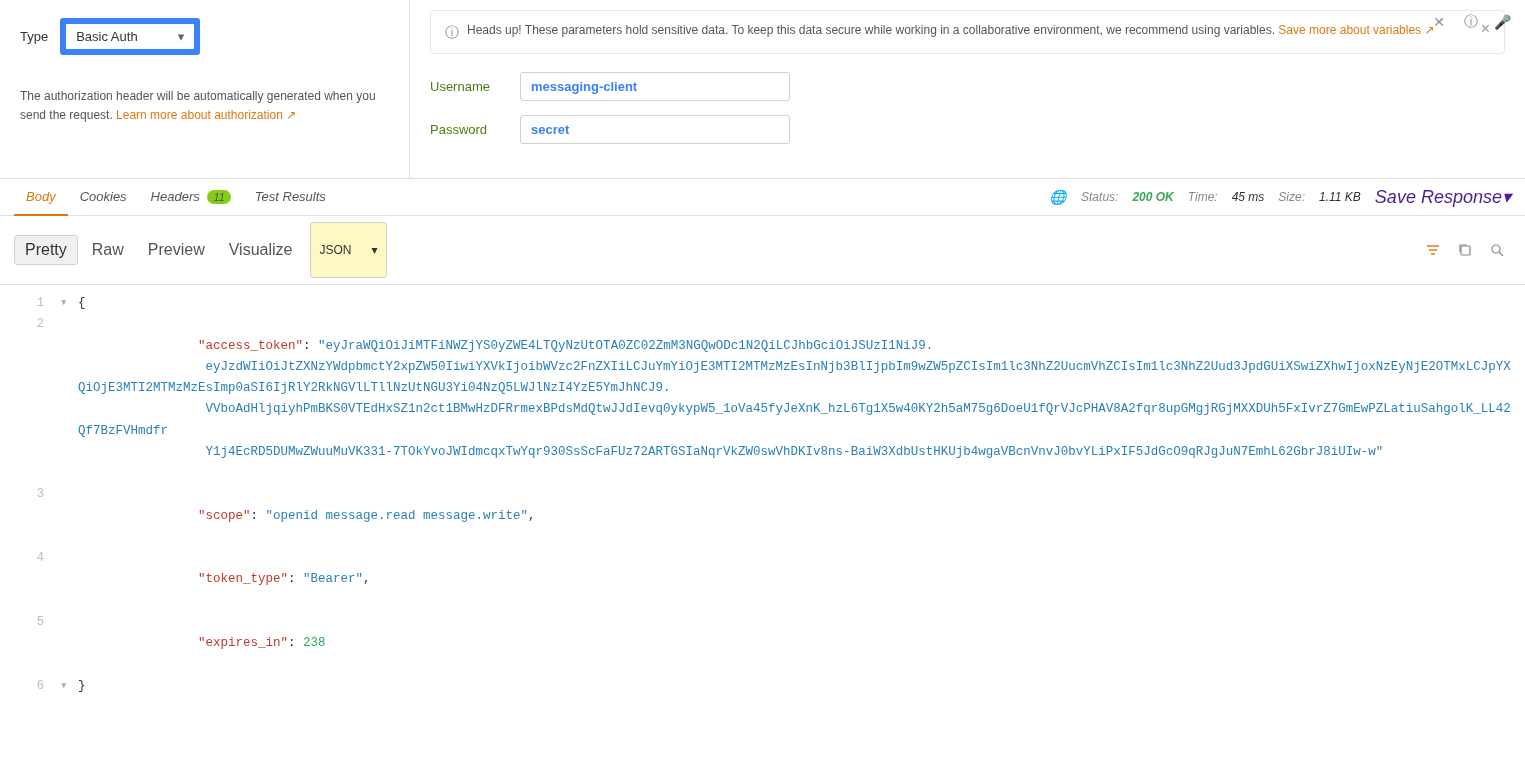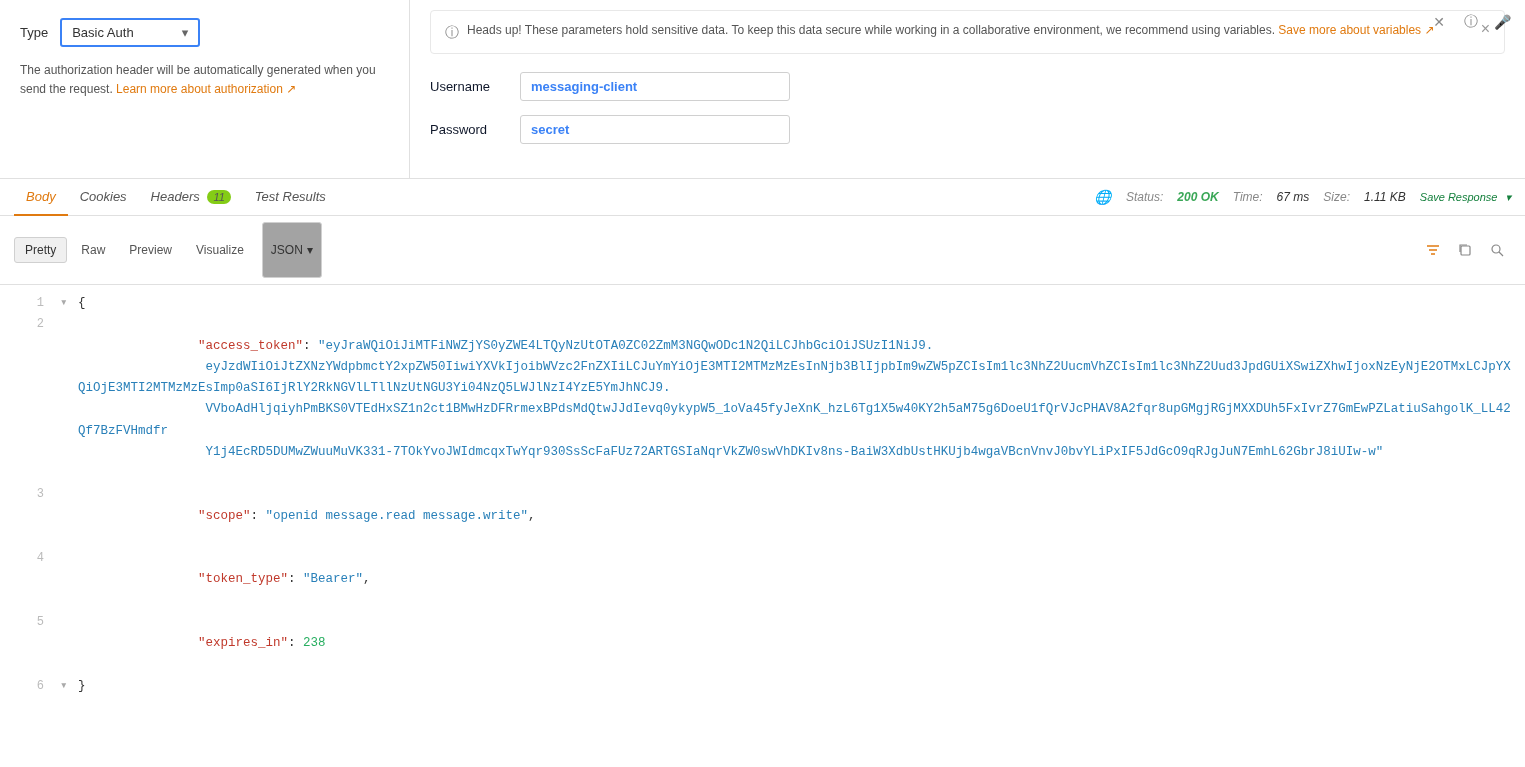--- a/index.html
+++ b/index.html
@@ -5,71 +5,71 @@
     * { box-sizing: border-box; margin: 0; padding: 0; }
     body { font-family: -apple-system, BlinkMacSystemFont, 'Segoe UI', sans-serif; font-size: 13px; color: #333; background: #fff; height: 767px; overflow: hidden; }
 
     .main-container { display: flex; flex-direction: column; height: 100%; }
 
     
     .auth-panel { display: flex; flex: 0 0 auto; border-bottom: 1px solid #e0e0e0; }
 
     
     .auth-left { width: 410px; flex-shrink: 0; padding: 18px 20px; border-right: 1px solid #e0e0e0; }
-    .type-row { display: flex; align-items: center; margin-bottom: 14px; }
+    .type-row { display: flex; align-items: center; margin-bottom: 32px; }
     .type-label { font-size: 13px; color: #333; margin-right: 12px; font-weight: 500; }
-    .type-select { display: flex; align-items: center; border: 2px solid #3b82f6; border-radius: 3px; padding: 5px 10px; background: #fff; cursor: pointer; font-size: 13px; color: #333; min-width: 140px; justify-content: space-between; }
+    .type-select { display: flex; align-items: center; border: 6px solid #3b82f6; border-radius: 3px; padding: 5px 10px; background: #fff; cursor: pointer; font-size: 13px; color: #333; min-width: 140px; justify-content: space-between; }
     .type-select .chevron { margin-left: 8px; color: #666; }
     .auth-desc { font-size: 12px; color: #555; line-height: 1.6; }
     .auth-desc a { color: #e07a10; text-decoration: none; }
 
     
     .auth-right { flex: 1; padding: 10px 20px 20px 20px; position: relative; }
 
     
     .alert-banner { display: flex; align-items: flex-start; background: #fff; border: 1px solid #e8e8e8; border-radius: 4px; padding: 10px 14px; margin-bottom: 18px; font-size: 12px; color: #555; line-height: 1.5; }
     .alert-icon { color: #888; margin-right: 8px; flex-shrink: 0; margin-top: 1px; font-size: 14px; }
     .alert-text a { color: #e07a10; text-decoration: none; }
     .alert-close { margin-left: auto; cursor: pointer; color: #999; font-size: 16px; line-height: 1; padding-left: 10px; flex-shrink: 0; }
 
     
     .top-right-icons { position: absolute; top: 10px; right: 10px; display: flex; gap: 8px; }
     .icon-btn { width: 24px; height: 24px; display: flex; align-items: center; justify-content: center; cursor: pointer; color: #888; font-size: 14px; }
 
     
     .field-row { display: flex; align-items: center; margin-bottom: 14px; }
-    .field-label { width: 90px; font-size: 13px; color: #0f172a; flex-shrink: 0; }
+    .field-label { width: 90px; font-size: 13px; color: #4d7c0f; flex-shrink: 0; }
     .field-input { flex: 1; max-width: 270px; border: 1px solid #d0d0d0; border-radius: 3px; padding: 6px 10px; font-size: 13px; color: #3b82f6; outline: none; font-weight: bold; }
 
     
     .show-password-row { display: flex; align-items: center; margin-left: 90px; margin-top: 4px; }
     .show-pw-checkbox { width: 16px; height: 16px; margin-right: 8px; cursor: pointer; accent-color: #333; }
     .show-pw-label { font-size: 13px; color: #333; cursor: pointer; }
 
     
     .response-panel { display: flex; flex-direction: column; flex: 1; min-height: 0; }
 
     
     .tab-bar { display: flex; align-items: center; padding: 0 14px; border-bottom: 1px solid #e0e0e0; background: #fff; flex-shrink: 0; font-style: italic; }
     .tab-item { padding: 10px 12px; font-size: 13px; color: #555; cursor: pointer; border-bottom: 2px solid transparent; margin-bottom: -1px; }
     .tab-item.active { color: #e07a10; border-bottom: 2px solid #e07a10; font-weight: 500; }
     .tab-item .badge { display: inline-block; background: #84cc16; border-radius: 8px; padding: 1px 6px; font-size: 11px; color: #555; margin-left: 4px; }
     .tab-spacer { flex: 1; }
     .status-area { display: flex; align-items: center; gap: 14px; font-size: 12px; color: #555; }
     .status-ok { color: #3aa757; font-weight: 600; }
     .status-value { color: #333; }
     .status-label { color: #888; }
-    .save-response-btn { color: #15803d; font-size: 11px; cursor: pointer; display: flex; align-items: center; gap: 8px; }
+    .save-response-btn { color: #4c1d95; font-size: 18px; cursor: pointer; display: flex; align-items: center; gap: 0; }
     .globe-icon { color: #888; font-size: 14px; }
 
     
     .format-bar { display: flex; align-items: center; padding: 6px 14px; border-bottom: 1px solid #e0e0e0; background: #fff; flex-shrink: 0; gap: 4px; }
-    .format-tab { padding: 5px 10px; font-size: 12px; color: #555; cursor: pointer; border-radius: 3px; }
+    .format-tab { padding: 5px 10px; font-size: 16px; color: #555; cursor: pointer; border-radius: 3px; }
     .format-tab.active { background: #f0f0f0; color: #333; font-weight: 500; border: 1px solid #d0d0d0; }
-    .format-select { display: flex; align-items: center; border: 1px solid #d0d0d0; border-radius: 3px; padding: 20px 8px; background: #a3a3a3; cursor: pointer; font-size: 12px; color: #333; gap: 4px; margin-left: 4px; }
+    .format-select { display: flex; align-items: center; border: 1px solid #d0d0d0; border-radius: 3px; padding: 20px 8px; background: #fef9c3; cursor: pointer; font-size: 12px; color: #333; gap: 20px; margin-left: 4px; }
     .format-spacer { flex: 1; }
     .format-icon-btn { width: 28px; height: 28px; display: flex; align-items: center; justify-content: center; cursor: pointer; color: #888; font-size: 14px; border-radius: 3px; }
     .filter-icon { color: #e07a10; }
 
     
     .json-view { flex: 1; overflow-y: auto; padding: 8px 0; background: #fff; font-family: 'Courier New', Courier, monospace; font-size: 12.5px; line-height: 1.7; }
     .json-line { display: flex; align-items: flex-start; padding: 0 14px; }
     .line-num { width: 30px; color: #bbb; text-align: right; margin-right: 16px; flex-shrink: 0; user-select: none; font-size: 12px; }
     .collapse-btn { width: 12px; margin-right: 6px; color: #aaa; flex-shrink: 0; }
     .json-content { flex: 1; white-space: pre-wrap; word-break: break-all; }
@@ -149,21 +149,21 @@
       </div>
       <div class="tab-item">Test Results</div>
       <div class="tab-spacer"></div>
       <div class="status-area">
         <span class="globe-icon">🌐</span>
         <span class="status-label">Status:</span>
         <span class="status-ok">
           <span>200</span>&nbsp;<span>OK</span>
         </span>
         <span class="status-label">Time:</span>
-        <span class="status-value">67 ms</span>
+        <span class="status-value">45 ms</span>
         <span class="status-label">Size:</span>
         <span class="status-value">1.11 KB</span>
         <div class="save-response-btn">
           <span>Save Response</span>
           <span>▾</span>
         </div>
       </div>
     </div>
 
     <div class="format-bar">

